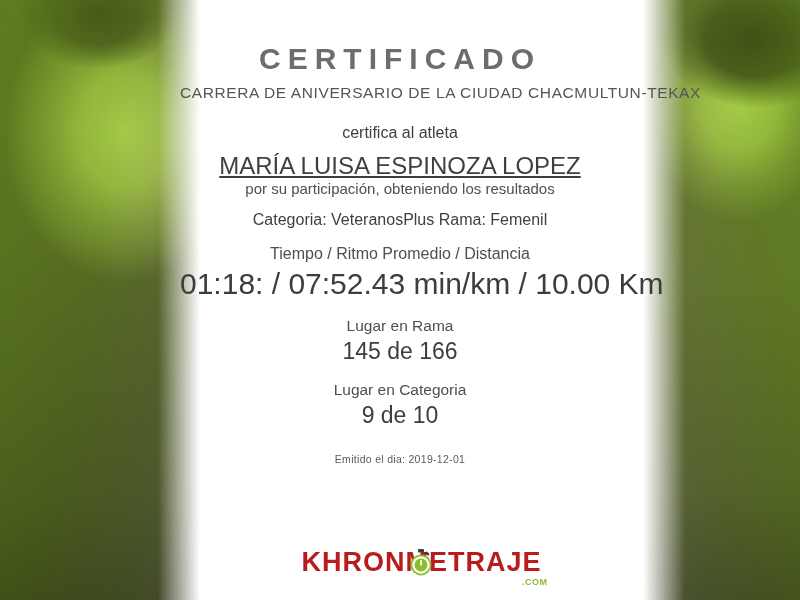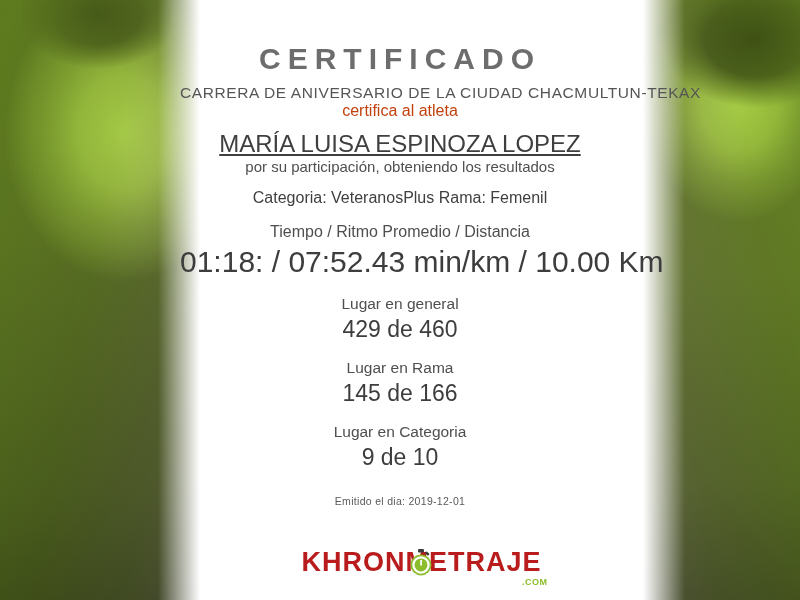--- a/index.html
+++ b/index.html
@@ -127,22 +127,23 @@
     color: #6d6d6d;
   }
   .event-name {
     margin-top: 8px;
     font-size: 15.5px;
     letter-spacing: 0.6px;
     color: #555555;
     white-space: nowrap;
   }
   .line-certifica {
+    margin-top: 22px;
     font-size: 16px;
-    color: #c2410c;
+    color: #404040;
   }
   .athlete {
     margin-top: 10px;
     font-size: 24px;
     color: #3f3f3f;
     white-space: nowrap;
     text-decoration: underline;
   }
   .line-participacion {
     font-size: 15px;
@@ -253,24 +254,20 @@
 
     <div class="athlete">MARÍA LUISA ESPINOZA  LOPEZ</div>
 
     <div class="line-participacion">por su participación, obteniendo los resultados</div>
 
     <div class="line-categoria">Categoria: VeteranosPlus Rama: Femenil</div>
 
     <div class="label-tiempo">Tiempo / Ritmo Promedio / Distancia</div>
     <div class="value-tiempo">01:18: / 07:52.43 min/km / 10.00 Km</div>
 
-    <div class="block">
-      <div class="lbl">Lugar en general</div>
-      <div class="val">429 de 460</div>
-    </div>
 
     <div class="block">
       <div class="lbl">Lugar en Rama</div>
       <div class="val">145 de 166</div>
     </div>
 
     <div class="block">
       <div class="lbl">Lugar en Categoria</div>
       <div class="val">9 de 10</div>
     </div>

